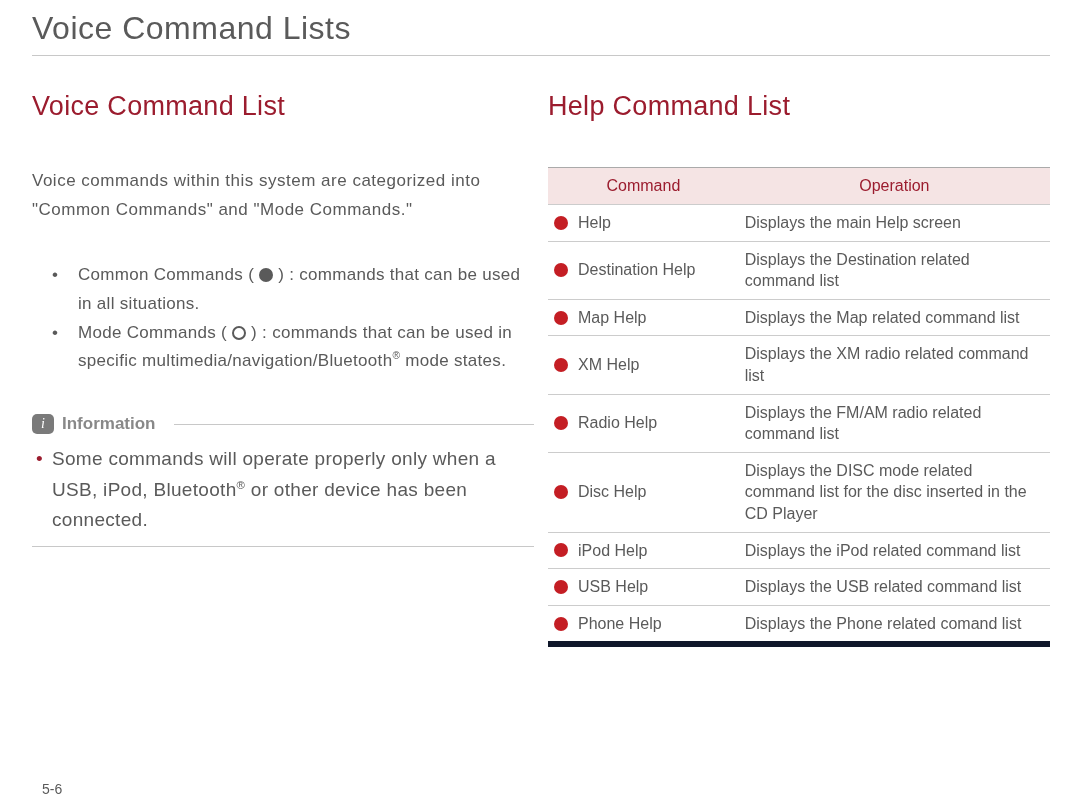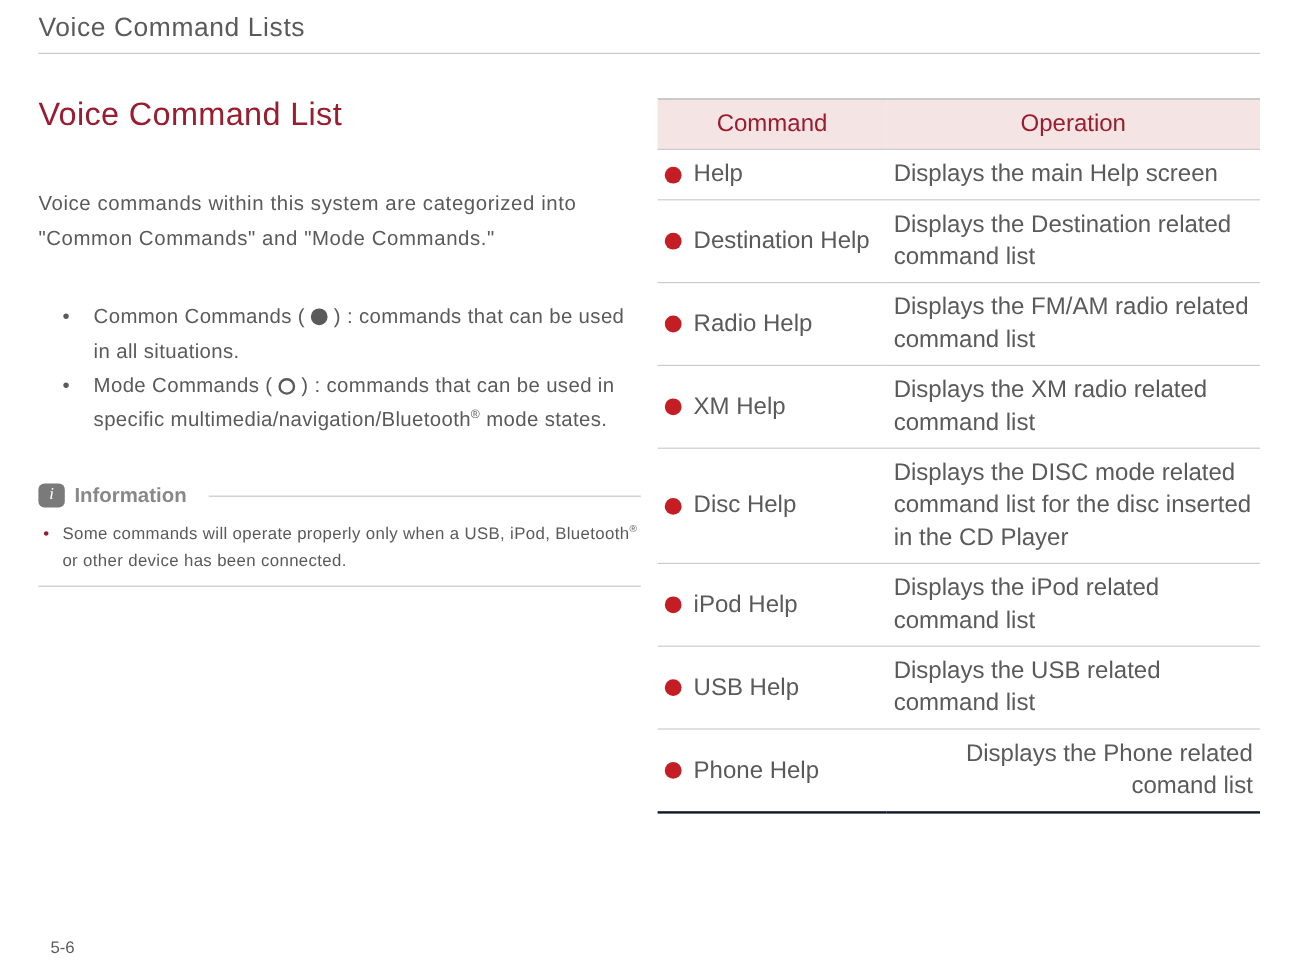--- a/index.html
+++ b/index.html
@@ -10,21 +10,21 @@
     body {
       width: 1082px;
       height: 809px;
       background: #ffffff;
       font-family: Arial, Helvetica, sans-serif;
       padding: 10px 32px 10px 32px;
       position: relative;
       color: #5a5a5a;
     }
     .page-title {
-      font-size: 22px;
+      font-size: 32px;
       font-weight: 300;
       color: #5a5a5a;
       letter-spacing: 0.5px;
       font-family: "Century Gothic", "Trebuchet MS", sans-serif;
       font-stretch: expanded;
       border-bottom: 1px solid #c8c8c8;
       padding-bottom: 8px;
       margin-bottom: 35px;
     }
     .columns {
@@ -107,21 +107,21 @@
       font-weight: bold;
       font-size: 17px;
     }
     .info-line {
       flex: 1;
       height: 1px;
       background: #c8c8c8;
       margin-left: 10px;
     }
     .info-text {
-      font-size: 14px;
+      font-size: 19px;
       line-height: 1.6;
       color: #5a5a5a;
       padding-left: 20px;
       position: relative;
       letter-spacing: 0.3px;
     }
     .info-text::before {
       content: "•";
       position: absolute;
       left: 4px;
@@ -132,21 +132,21 @@
       border-bottom: 1px solid #c8c8c8;
       padding-bottom: 10px;
     }
     sup {
       font-size: 0.6em;
     }
     
     .help-table {
       width: 100%;
       border-collapse: collapse;
-      font-size: 20px;
+      font-size: 16px;
       margin-top: 2px;
     }
     .help-table th {
       background: #f5e4e4;
       color: #9b1c2e;
       font-weight: 400;
       text-align: center;
       padding: 9px 4px;
       border-top: 1px solid #aaa;
       border-bottom: 1px solid #ccc;
@@ -155,22 +155,21 @@
       width: 38%;
     }
     .help-table td {
       padding: 7px 6px;
       border-bottom: 1px solid #ccc;
       color: #5a5a5a;
       vertical-align: middle;
       line-height: 1.35;
     }
     .help-table tr:last-child td {
-      border-bottom: 2px solid #0f172a;
-      text-align: right;
+      border-bottom: 6px solid #0f172a;
     }
     .cmd-cell {
       display: flex;
       align-items: center;
       gap: 10px;
     }
     .red-dot {
       width: 14px;
       height: 14px;
       border-radius: 50%;
@@ -212,20 +211,21 @@
       <span class="info-line"></span>
     </div>
     <div class="info-bottom">
       <p class="info-text">
         <span>Some commands will operate properly only when a USB, iPod, Bluetooth</span><sup>®</sup><span> or other device has been connected.</span>
       </p>
     </div>
   </div>
 
   <div class="col">
+    <h2 class="section-title">Help Command List</h2>
 
     <table class="help-table">
       <thead>
         <tr>
           <th>Command</th>
           <th>Operation</th>
         </tr>
       </thead>
       <tbody>
         <tr>
@@ -243,33 +243,42 @@
                 <span class="red-dot"></span>
                 <span>Destination Help</span>
               </div>
             </td>
           <td>Displays the Destination related command list</td>
         </tr>
         <tr>
           <td>
               <div class="cmd-cell">
                 <span class="red-dot"></span>
+                <span>Map Help</span>
+              </div>
+            </td>
+          <td>Displays the Map related command list</td>
+        </tr>
+        <tr>
+          <td>
+              <div class="cmd-cell">
+                <span class="red-dot"></span>
+                <span>XM Help</span>
+              </div>
+            </td>
+          <td>Displays the XM radio related command list</td>
+        </tr>
+        <tr>
+          <td>
+              <div class="cmd-cell">
+                <span class="red-dot"></span>
                 <span>Radio Help</span>
               </div>
             </td>
           <td>Displays the FM/AM radio related command list</td>
-        </tr>
-        <tr>
-          <td>
-              <div class="cmd-cell">
-                <span class="red-dot"></span>
-                <span>XM Help</span>
-              </div>
-            </td>
-          <td>Displays the XM radio related command list</td>
         </tr>
         <tr>
           <td>
               <div class="cmd-cell">
                 <span class="red-dot"></span>
                 <span>Disc Help</span>
               </div>
             </td>
           <td>Displays the DISC mode related command list for the disc inserted in the CD Player</td>
         </tr>

